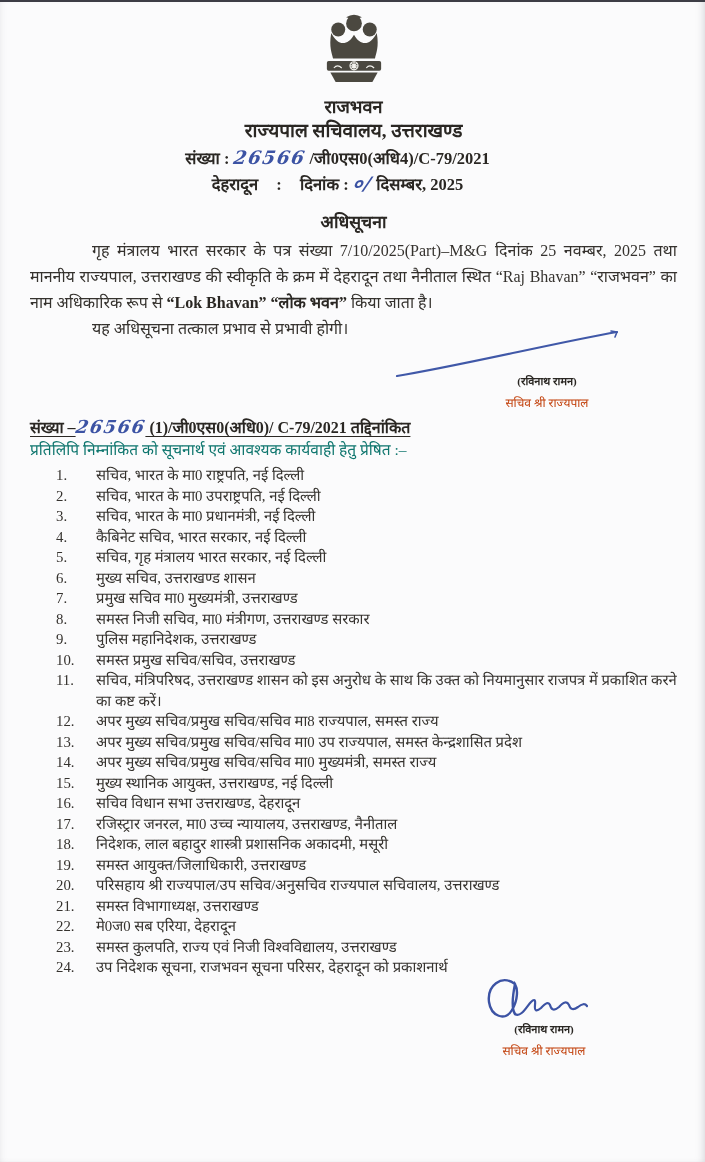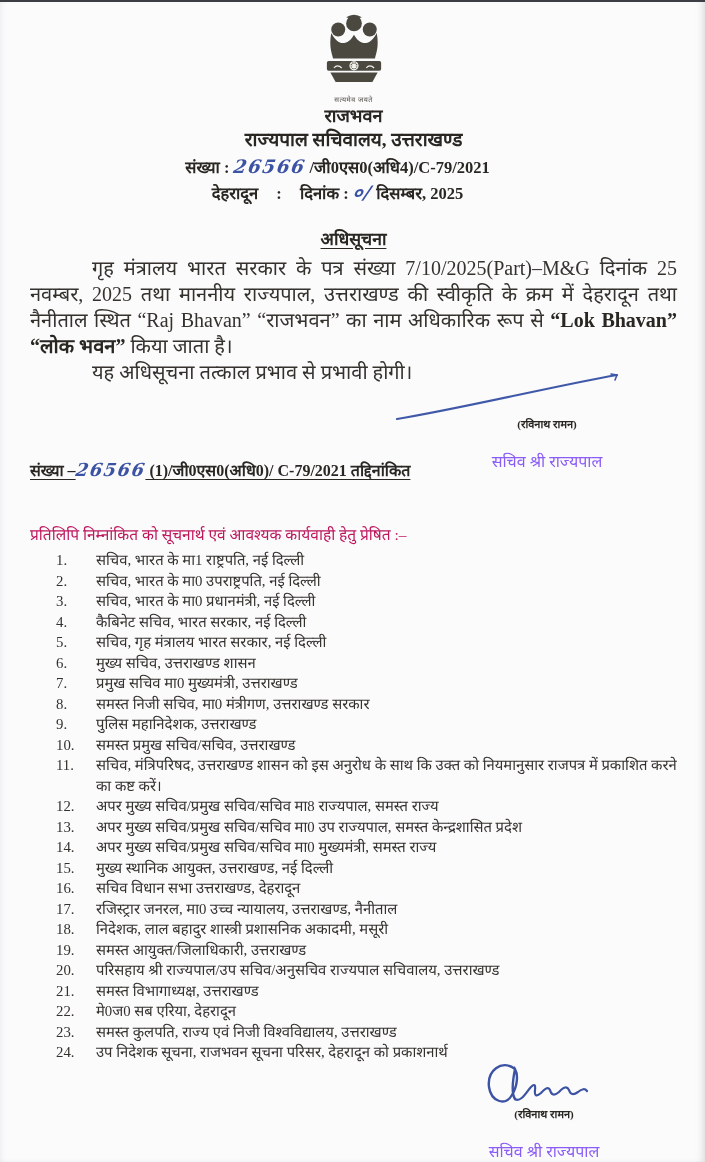--- a/index.html
+++ b/index.html
@@ -23,44 +23,44 @@
   .hand{
     color:#3c53a4;font-style:italic;display:inline-block;transform:skewX(-10deg);
     font-size:1.12em;letter-spacing:1.5px;font-weight:600;
     font-family:"DejaVu Serif",serif;
   }
   .date-line{font-weight:700;font-size:16.5px;line-height:25px;color:#2a2723;white-space:nowrap;}
   .date-line .gap{display:inline-block;width:14px;}
 
   
   .notice-title{
-    text-align:center;font-weight:700;font-size:17.5px;margin-top:20px;line-height:26px;color:#2a2723;
-    text-decoration:underline;text-underline-offset:3px;
+    text-align:center;font-weight:700;font-size:17.5px;margin-top:12px;line-height:26px;color:#2a2723;
+    text-underline-offset:3px;
   }
   .para{
-    font-size:20px;line-height:26px;text-align:justify;text-indent:62px;margin:0;color:#35322e;
+    font-size:16px;line-height:26px;text-align:justify;text-indent:62px;margin:0;color:#35322e;
   }
   .para.p1{margin-top:3px;}
   .para.p2{margin-top:14px;}
   .para.p3{margin-top:0;}
   .b{font-weight:700;color:#2a2723;}
 
   
   .sig1{position:relative;height:74px;}
   .sig1 .sig-text{position:absolute;right:30px;top:28px;width:200px;text-align:center;}
   .sig1 svg{position:absolute;right:48px;top:-14px;}
   .sig-name{font-weight:700;font-size:11px;line-height:22px;color:#2a2723;}
-  .sig-desg{font-size:16px;line-height:22px;color:#8b5cf6;margin-top:16px;}
+  .sig-desg{font-size:12px;line-height:22px;color:#c2410c;}
 
   
   .copy-number{
     font-weight:700;font-size:16px;line-height:22px;color:#2a2723;
     text-decoration:underline;text-underline-offset:3px;white-space:nowrap;
   }
-  .copy-intro{font-size:15.5px;line-height:22px;color:#be185d;margin-top:42px;}
+  .copy-intro{font-size:15.5px;line-height:22px;color:#0f766e;}
   ol.copy-list{
     list-style:none;counter-reset:item;margin:4px 0 0 0;padding:0 0 0 66px;
     font-size:14.8px;line-height:20.5px;color:#35322e;
   }
   ol.copy-list li{counter-increment:item;position:relative;}
   ol.copy-list li::before{
     content:counter(item) ".";position:absolute;left:-40px;top:0;width:34px;text-align:left;
   }
 
   .sig2{margin-top:-6px;margin-right:38px;float:right;width:190px;text-align:center;}
@@ -83,21 +83,20 @@
         <path d="M36,6 q9,-6 18,0 q-9,4 -18,0 Z"></path>
         <rect x="14" y="56" width="62" height="11" rx="2"></rect>
         <path d="M18,69 L72,69 L66,80 L24,80 Z"></path>
       </g>
       <g stroke="#f4f3ee" stroke-width="1.3" fill="none">
         <circle cx="45" cy="61.5" r="4.6"></circle>
         <path d="M45,57 V66 M40.6,61.5 H49.4 M41.9,58.4 L48.1,64.6 M48.1,58.4 L41.9,64.6"></path>
         <path d="M22,64 q4,-5 9,0 M59,64 q4,-5 9,0"></path>
       </g>
     </svg>
-    <span class="motto">सत्यमेव जयते</span>
   </div>
 
   <div class="org-name">राजभवन</div>
   <div class="org-dept">राज्यपाल सचिवालय, उत्तराखण्ड</div>
 
   <div class="ref-block">
     <div class="ref-line"><span>संख्या :</span>
       <span class="hand">26566</span>
       <span>/जी0एस0(अधि4)/C-79/2021</span></div>
     <div class="date-line"><span>देहरादून</span><span class="gap"></span>
@@ -122,21 +121,21 @@
     <div class="sig-text">
       <div class="sig-name">(रविनाथ रामन)</div>
       <div class="sig-desg">सचिव श्री राज्यपाल</div>
     </div>
   </div>
 
   <div class="copy-number"><span>संख्या –</span><span class="hand">26566</span><span> (1)/जी0एस0(अधि0)/ C-79/2021 तद्दिनांकित</span></div>
   <div class="copy-intro">प्रतिलिपि निम्नांकित को सूचनार्थ एवं आवश्यक कार्यवाही हेतु प्रेषित :–</div>
 
   <ol class="copy-list">
-    <li><span>सचिव, भारत के मा1 राष्ट्रपति, नई दिल्ली</span></li>
+    <li><span>सचिव, भारत के मा0 राष्ट्रपति, नई दिल्ली</span></li>
     <li><span>सचिव, भारत के मा0 उपराष्ट्रपति, नई दिल्ली</span></li>
     <li><span>सचिव, भारत के मा0 प्रधानमंत्री, नई दिल्ली</span></li>
     <li><span>कैबिनेट सचिव, भारत सरकार, नई दिल्ली</span></li>
     <li><span>सचिव, गृह मंत्रालय भारत सरकार, नई दिल्ली</span></li>
     <li><span>मुख्य सचिव, उत्तराखण्ड शासन</span></li>
     <li><span>प्रमुख सचिव मा0 मुख्यमंत्री, उत्तराखण्ड</span></li>
     <li><span>समस्त निजी सचिव, मा0 मंत्रीगण, उत्तराखण्ड सरकार</span></li>
     <li><span>पुलिस महानिदेशक, उत्तराखण्ड</span></li>
     <li><span>समस्त प्रमुख सचिव/सचिव, उत्तराखण्ड</span></li>
     <li><span>सचिव, मंत्रिपरिषद, उत्तराखण्ड शासन को इस अनुरोध के साथ कि उक्त को नियमानुसार राजपत्र में प्रकाशित करने का कष्ट करें।</span></li>

